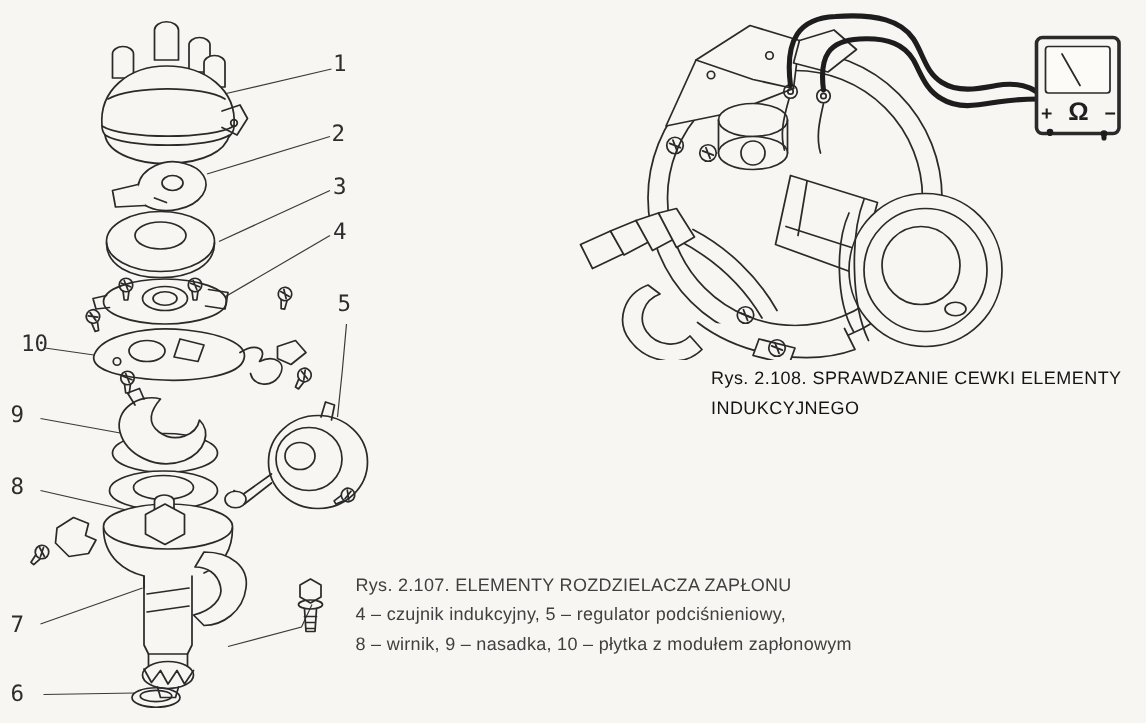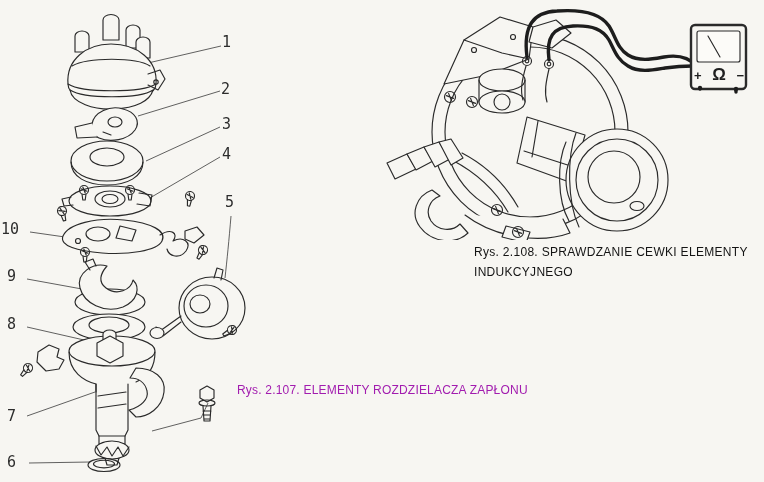--- a/index.html
+++ b/index.html
@@ -29,21 +29,21 @@
     color:#1f1f1f;
   }
   .meter-label .pm{font-size:13px;font-weight:700;}
   .meter-label .om{font-size:17px;font-weight:600;}
   .caption108{
     position:absolute;left:474px;top:242px;width:292px;
     font-size:12px;line-height:20px;letter-spacing:0.3px;color:#141414;
   }
   .caption107{
     position:absolute;left:237px;top:381px;width:380px;
-    font-size:12px;line-height:19.3px;letter-spacing:0.2px;color:#a21caf;
+    font-size:12px;line-height:19.3px;letter-spacing:0.2px;color:#404040;
   }
   .b{font-weight:400;}
   .cap-line{white-space:nowrap;}
 </style>
 </head>
 <body>
 
 <div class="page">
 
   <svg class="fig" style="left:0;top:0" width="270" height="482" viewBox="0 0 270 482">
@@ -174,21 +174,21 @@
   <div>
     <div class="pnum" style="left:222px;top:34px">1</div>
     <div class="pnum" style="left:221px;top:81px">2</div>
     <div class="pnum" style="left:222px;top:116px">3</div>
     <div class="pnum" style="left:222px;top:146px">4</div>
     <div class="pnum" style="left:225px;top:194px">5</div>
     <div class="pnum" style="left:7px;top:454px">6</div>
     <div class="pnum" style="left:7px;top:408px">7</div>
     <div class="pnum" style="left:7px;top:316px">8</div>
     <div class="pnum" style="left:7px;top:268px">9</div>
-    <div class="pnum" style="left:1px;top:221px">10</div>
+    <div class="pnum" style="left:14px;top:221px">10</div>
   </div>
 
   <svg class="fig" style="left:380px;top:0" width="384" height="240" viewBox="0 0 384 240">
     <defs>
       <g id="scrwB" class="ln">
         <circle cx="0" cy="0" r="5.5"></circle>
         <path d="M-3.6,-1.4 L3.6,1.4 M-1.4,-3.6 L1.4,3.6"></path>
       </g>
     </defs>
 
@@ -267,15 +267,17 @@
       <span>SPRAWDZANIE CEWKI ELEMENTY</span>
     </div>
     <div class="cap-line">INDUKCYJNEGO</div>
   </div>
 
   <div class="caption107">
     <div class="cap-line">
       <span class="b">Rys. 2.107.</span>
       <span>ELEMENTY ROZDZIELACZA ZAPŁONU</span>
     </div>
+    <div class="cap-line">4 – czujnik indukcyjny, 5 – regulator podciśnieniowy,</div>
+    <div class="cap-line">8 – wirnik, 9 – nasadka, 10 – płytka z modułem zapłonowym</div>
   </div>
 
 </div>
 
 </body></html>

